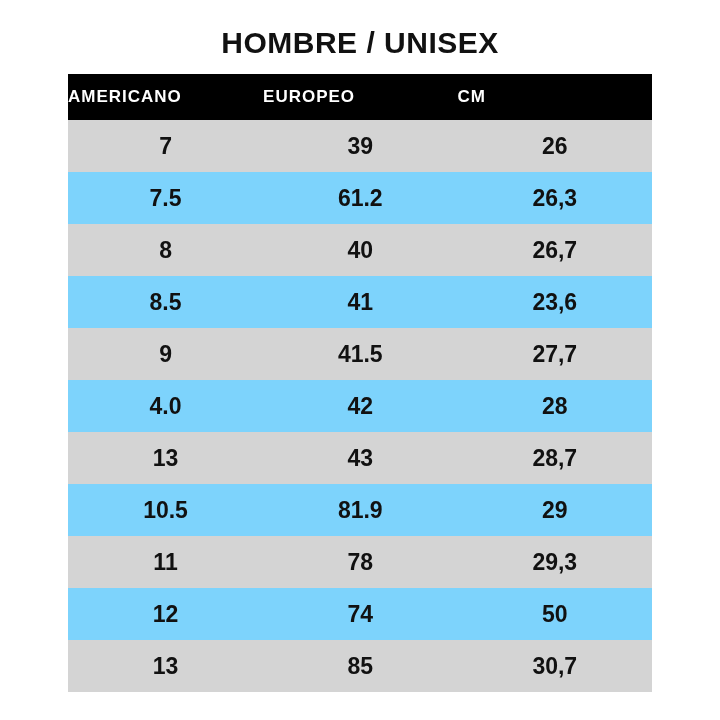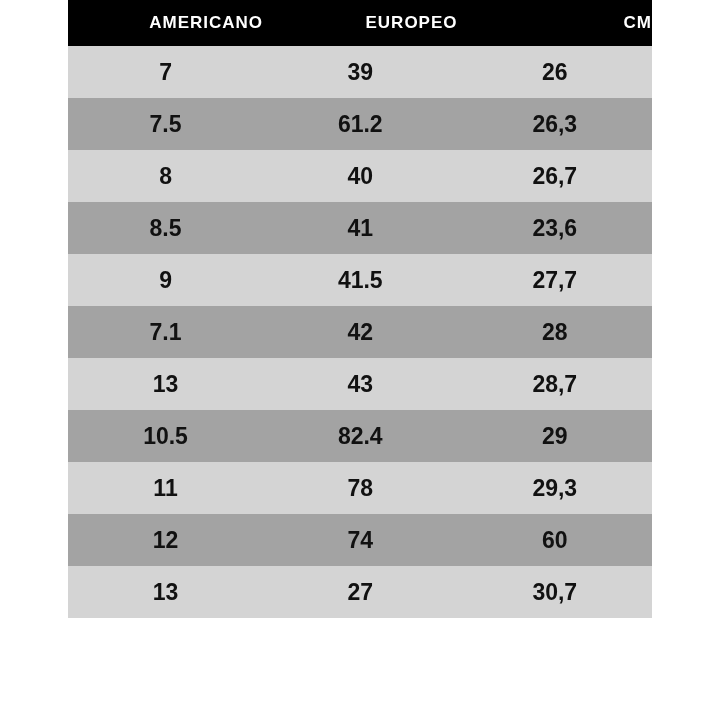--- a/index.html
+++ b/index.html
@@ -37,44 +37,45 @@
     border-collapse: collapse;
     table-layout: fixed;
   }
   .table th {
     background: #000000;
     color: #ffffff;
     font-size: 17px;
     font-weight: 800;
     letter-spacing: 1px;
     padding: 13px 0 13px 0;
-    text-align: right;
+    text-align: left;
   }
   .table td {
     font-size: 23px;
     font-weight: 800;
     text-align: center;
     color: #111111;
     padding: 10px 0 10px 0;
     height: 32px;
   }
   .table tbody tr.shade td {
     background: #d4d4d4;
   }
   .table tbody tr.plain td {
-    background: #a3a3a3;
+    background: #7dd3fc;
   }
   .col-a { width: 33.4%; }
   .col-b { width: 33.3%; }
   .col-c { width: 33.3%; }
 </style>
 </head>
 <body>
 
 <div class="page">
+  <h1 class="title">HOMBRE / UNISEX</h1>
 
   <table class="table">
     <thead>
       <tr>
         <th class="col-a">AMERICANO</th>
         <th class="col-b">EUROPEO</th>
         <th class="col-c">CM</th>
       </tr>
     </thead>
     <tbody>
@@ -97,44 +98,44 @@
         <td>8.5</td>
         <td>41</td>
         <td>23,6</td>
       </tr>
       <tr class="shade">
         <td>9</td>
         <td>41.5</td>
         <td>27,7</td>
       </tr>
       <tr class="plain">
-        <td>7.1</td>
+        <td>4.0</td>
         <td>42</td>
         <td>28</td>
       </tr>
       <tr class="shade">
         <td>13</td>
         <td>43</td>
         <td>28,7</td>
       </tr>
       <tr class="plain">
         <td>10.5</td>
-        <td>82.4</td>
+        <td>81.9</td>
         <td>29</td>
       </tr>
       <tr class="shade">
         <td>11</td>
         <td>78</td>
         <td>29,3</td>
       </tr>
       <tr class="plain">
         <td>12</td>
         <td>74</td>
-        <td>60</td>
+        <td>50</td>
       </tr>
       <tr class="shade">
         <td>13</td>
-        <td>27</td>
+        <td>85</td>
         <td>30,7</td>
       </tr>
     </tbody>
   </table>
 </div>
 
 </body></html>

